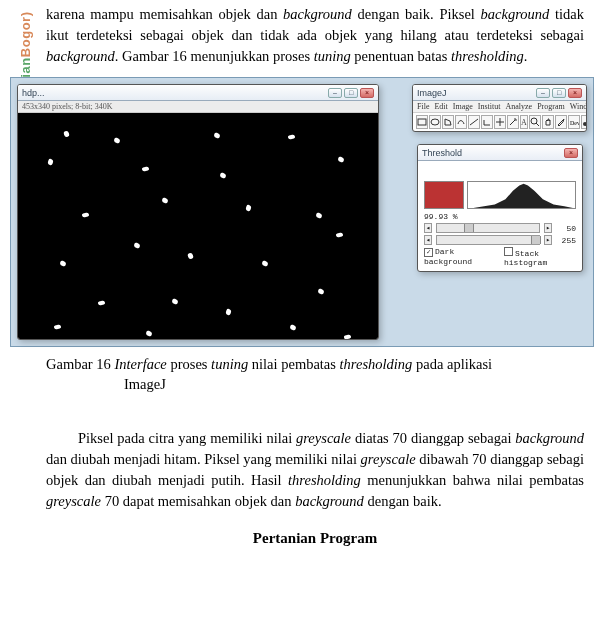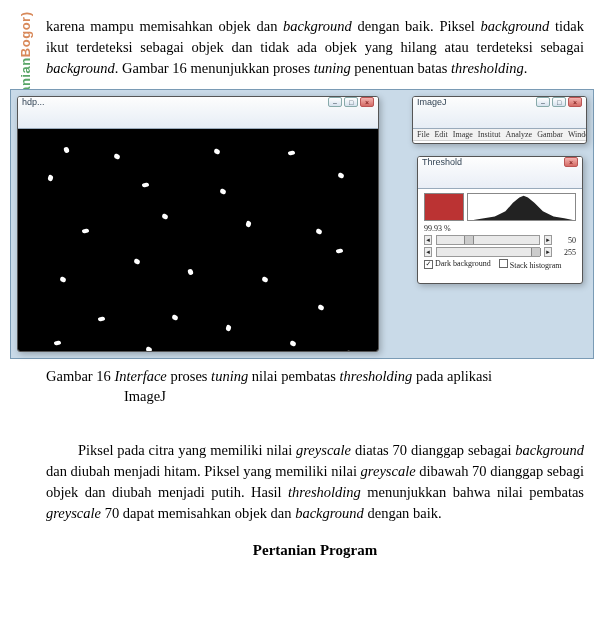--- a/index.html
+++ b/index.html
@@ -1,19 +1,19 @@
 <!DOCTYPE html>
 <html><head>
   <meta charset="utf-8">
   <style>
     * { margin: 0; padding: 0; box-sizing: border-box; }
     body { font-family: "Times New Roman", serif; font-size: 14.5px; color: #000; background: #fff; width: 604px; height: 637px; position: relative; overflow: hidden; }
     .content { padding: 0 20px 0 46px; }
     .para { text-align: justify; line-height: 1.45; margin-bottom: 6px; margin-top: 34px; }
-    .para-top { margin-top: 16px; }
+    .para-top { margin-top: 4px; }
     .italic { font-style: italic; }
     .watermark {
       position: absolute;
       top: 12px; left: 18px;
       writing-mode: vertical-rl;
       transform: rotate(180deg);
       font-family: Arial, sans-serif;
       font-weight: bold;
       font-size: 13px;
       letter-spacing: 0.5px;
@@ -33,24 +33,24 @@
     }
     .win {
       position: absolute;
       background: #fff;
       border: 1px solid #555;
       border-radius: 3px;
       box-shadow: 2px 2px 6px rgba(0,0,0,.25);
       overflow: hidden;
     }
     .titlebar {
-      height: 32px;
+      height: 16px;
       background: linear-gradient(#fdfdfd,#e6edf5);
       border-bottom: 1px solid #9ab;
-      display: flex; justify-content: space-between;
+      display: flex; align-items: center; justify-content: space-between;
       padding: 0 4px;
       font-family: Arial, sans-serif;
       font-size: 9px; color: #345;
     }
     .winbtns { display: flex; gap: 2px; }
     .wbtn { width: 14px; height: 10px; border: 1px solid #8aa; border-radius: 2px; background: linear-gradient(#fff,#d6e2ee); display:flex;align-items:center;justify-content:center; font-size:7px; color:#345;}
     .wbtn.close { background: linear-gradient(#f4b4b0,#d46b66); color:#600; border-color:#b55; }
     
     .imgwin { left: 6px; top: 6px; width: 362px; height: 256px; }
     .imgwin .subbar { height: 12px; background:#ececec; border-bottom:1px solid #ccc; font-size:8px; color:#555; padding-left:4px; display:flex; align-items:center;}
@@ -58,21 +58,21 @@
     .blob { position:absolute; width:6px; height:5px; background:#fff; border-radius: 2px 3px 2px 3px; transform: rotate(20deg); }
     
     .ijwin { right: 6px; top: 6px; width: 175px; height: 48px; }
     .ijmenu { height: 12px; background:#f2f2f2; border-bottom:1px solid #d0d0d0; font-size:8px; color:#333; display:flex; align-items:center; gap:5px; padding:0 4px; }
     .ijtools { height: 18px; display:flex; align-items:center; padding:0 3px; gap:1px; }
     .tool { width: 14px; height: 14px; border:1px solid #aaa; background:#f7f7f7; display:flex; align-items:center; justify-content:center; font-size:8px; color:#444; }
     .tool svg { width:10px; height:10px; }
     
     .thwin { right: 10px; top: 66px; width: 166px; height: 128px; }
     .thwin .titlebar { background: linear-gradient(#fefefe,#e9eef6); }
-    .thbody { padding: 4px 6px; font-family: Liberation Serif, serif; font-size: 9px; color:#222; }
+    .thbody { padding: 20px 6px; font-family: Liberation Mono, monospace; font-size: 9px; color:#222; }
     .histbox { display:flex; gap:3px; margin-bottom:3px;}
     .histsel { width:40px; height:28px; background:#b33; border:1px solid #888;}
     .hist { flex:1; height:28px; border:1px solid #888; background:#fff; position:relative; overflow:hidden;}
     .hist svg { width:100%; height:100%; display:block;}
     .pct { font-size:8px; margin-bottom:2px; }
     .slrow { display:flex; align-items:center; gap:4px; margin-bottom:2px;}
     .slbtn { width:8px; height:10px; border:1px solid #999; background:#eee; display:flex;align-items:center;justify-content:center; font-size:7px;}
     .sltrack { flex:1; height:10px; border:1px solid #999; background:#e9e9e9; position:relative;}
     .slthumb { position:absolute; top:0; height:100%; width:10px; background:#ccc; border-left:1px solid #888; border-right:1px solid #888;}
     .slval { width:20px; text-align:right; font-size:8px;}
@@ -110,20 +110,23 @@
 
   <div class="win imgwin">
     <div class="titlebar">
       <span>hdp...</span>
       <div class="winbtns">
         <div class="wbtn">–</div>
         <div class="wbtn">□</div>
         <div class="wbtn close">×</div>
       </div>
     </div>
+    <div class="subbar">
+        <span>453x340 pixels; 8-bit; 340K</span>
+      </div>
     <div class="canvas" id="blob-canvas">
         <div class="blob" style="left: 46px; top: 18px; width: 5px; height: 6px; transform: rotate(-15deg);"></div>
         <div class="blob" style="left: 96px; top: 25px;"></div>
         <div class="blob" style="left: 196px; top: 20px;"></div>
         <div class="blob" style="left: 270px; top: 22px; width: 7px; height: 4px; transform: rotate(-15deg);"></div>
         <div class="blob" style="left: 320px; top: 44px;"></div>
         <div class="blob" style="left: 30px; top: 46px; width: 5px; height: 6px;"></div>
         <div class="blob" style="left: 124px; top: 54px; width: 7px; height: 4px; transform: rotate(-15deg);"></div>
         <div class="blob" style="left: 202px; top: 60px;"></div>
         <div class="blob" style="left: 144px; top: 85px;"></div>
@@ -154,21 +157,21 @@
         <div class="wbtn">□</div>
         <div class="wbtn close">×</div>
       </div>
     </div>
     <div class="ijmenu">
       <span>File</span>
       <span>Edit</span>
       <span>Image</span>
       <span>Institut</span>
       <span>Analyze</span>
-      <span>Gambar</span>
+      <span>Program</span>
       <span>Window</span>
 
     </div>
     <div class="ijtools">
       <div class="tool">
           <svg viewBox="0 0 10 10">
             <rect x="1" y="2" width="8" height="6" fill="none" stroke="#333"></rect>
           </svg>
         </div>
       <div class="tool">

